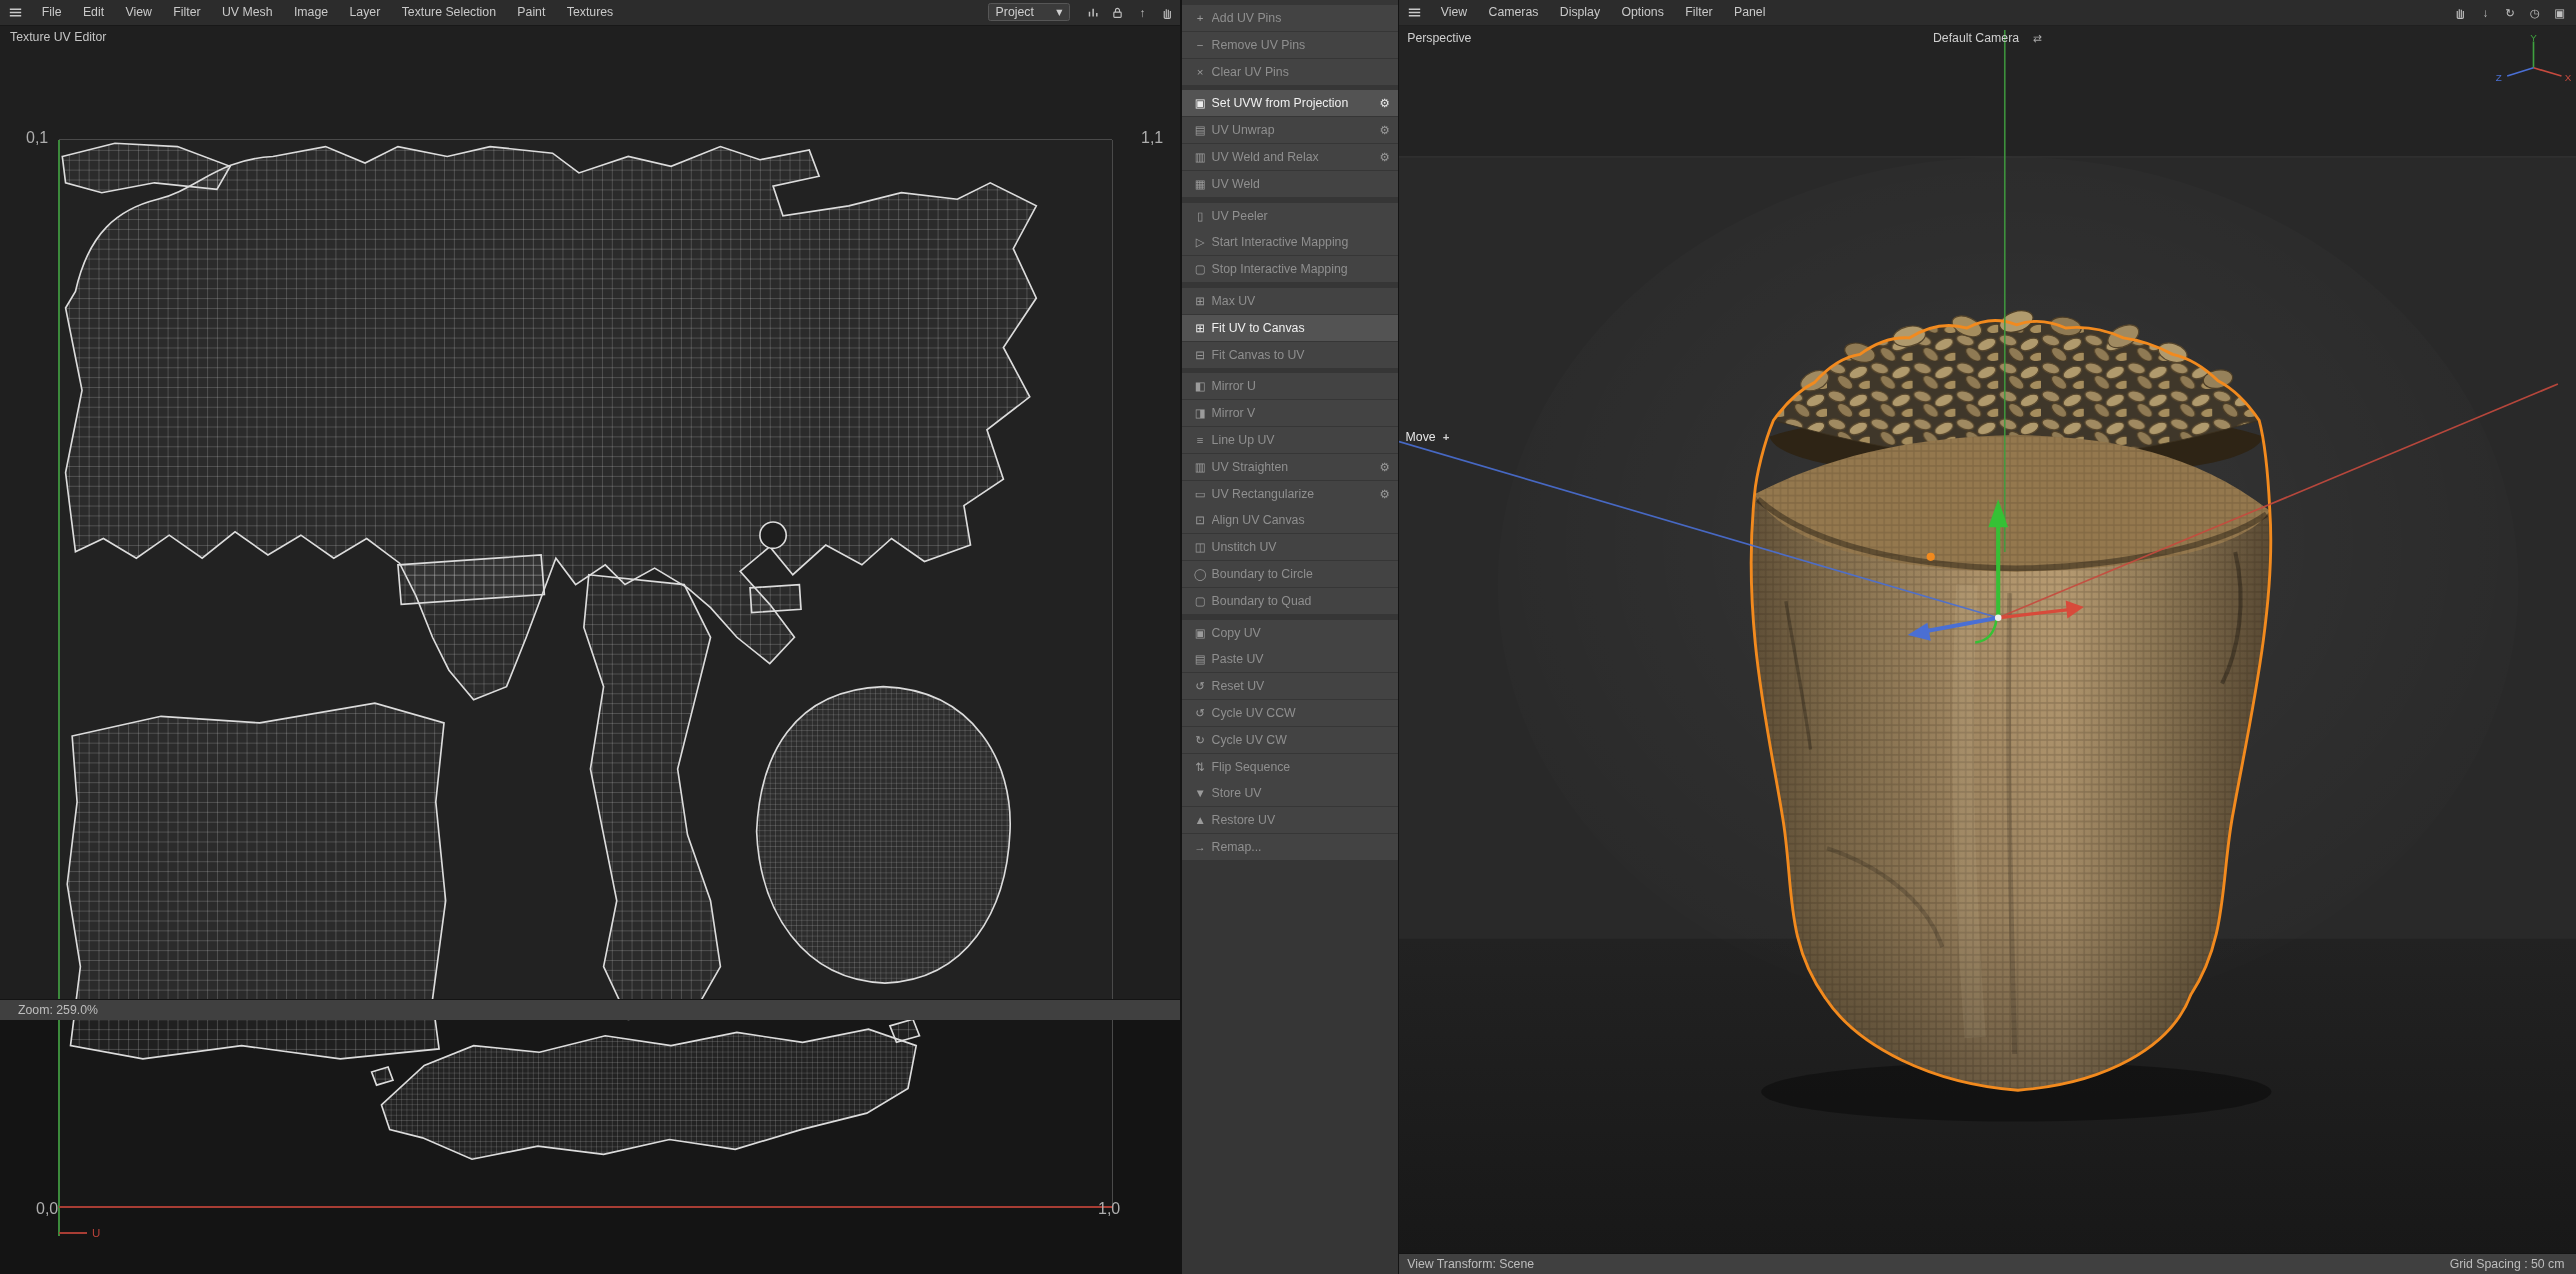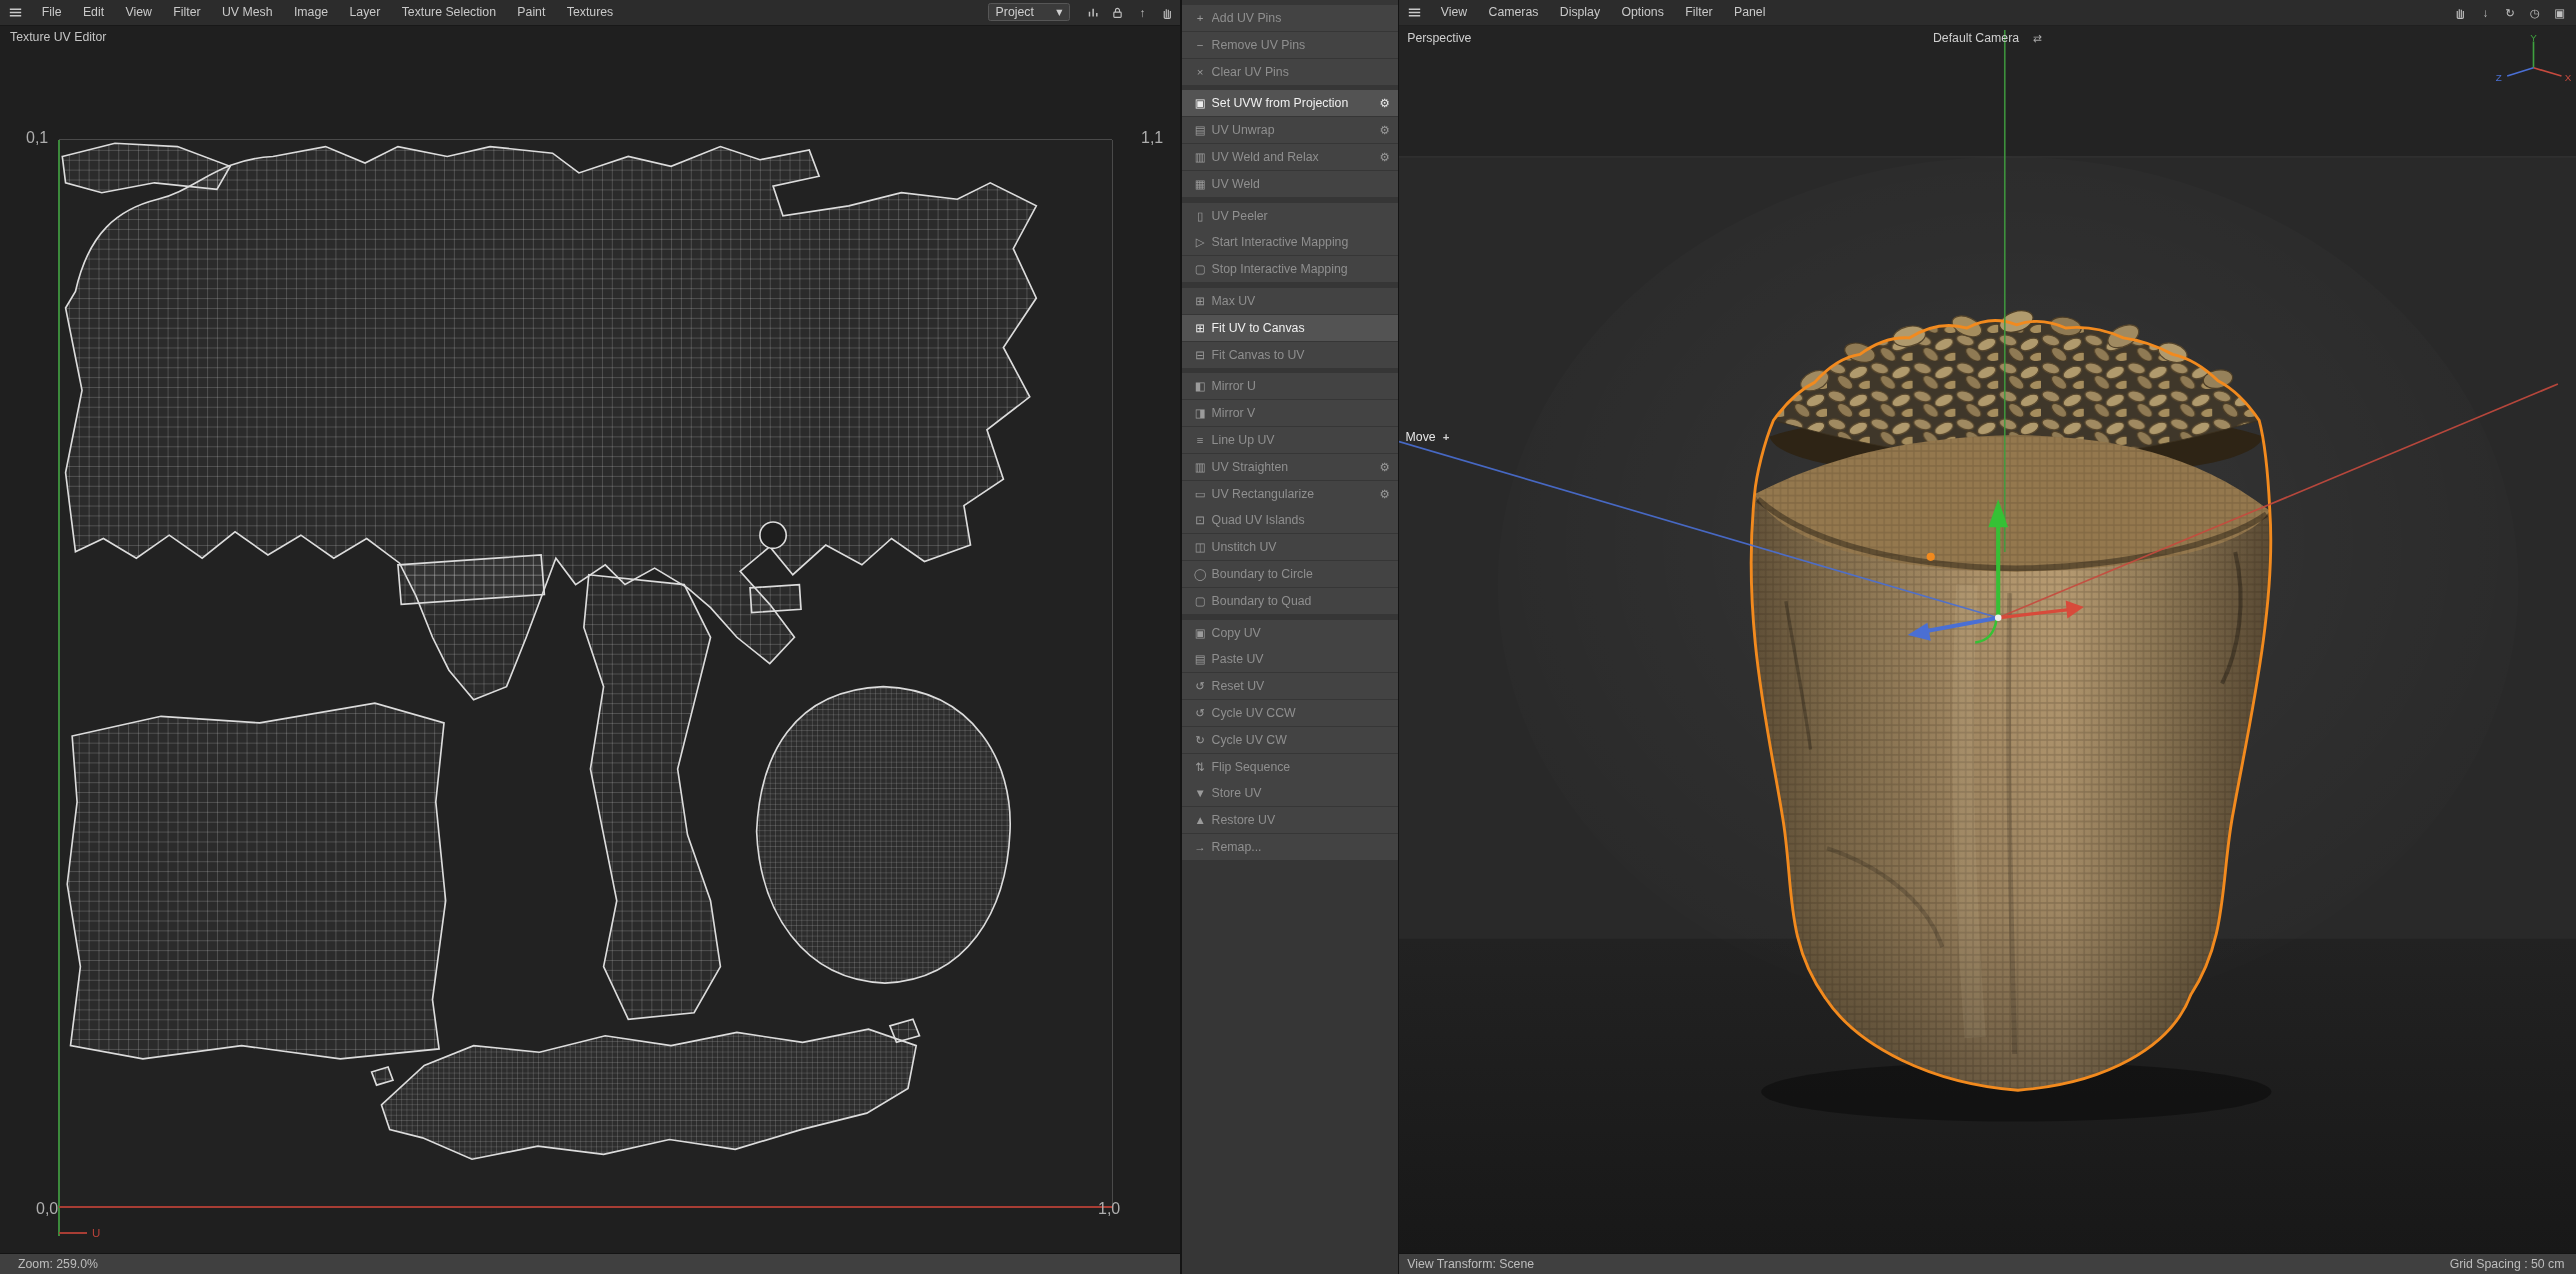--- a/index.html
+++ b/index.html
@@ -1,20 +1,20 @@
 <!DOCTYPE html>
 <html style="font-size:13px"><head>
 <meta charset="utf-8">
 <style>
   html,body{margin:0;padding:0;background:#141414;}
   #root{position:relative;width:2576px;height:1274px;overflow:hidden;
         font-family:"Liberation Sans",sans-serif;color:#c9c9c9;font-size:12.3px;
         -webkit-font-smoothing:antialiased;}
   
-  #left-pane{position:absolute;left:0;top:0;width:1180px;height:1274px;background:#1f1f1f;}
+  #left-pane{position:absolute;left:0;top:0;width:1180px;height:1020px;background:#1f1f1f;}
   #uv-commands{position:absolute;left:1182px;top:0;width:216px;height:1274px;background:#363636;box-sizing:border-box;padding-top:5px;}
   #viewport-pane{position:absolute;left:1399px;top:0;width:1177px;height:1274px;background:#272727;}
   
   .mb{position:absolute;left:0;top:0;right:0;height:25px;background:#2c2c2c;border-bottom:0.8px solid #181818;
       display:flex;align-items:center;}
   .mi{padding:0 10.7px;color:#c9c9c9;font-size:12.3px;line-height:25px;white-space:nowrap;cursor:default;}
   .hamb{padding:0 9px;display:flex;align-items:center;}
   .mbicons{position:absolute;top:0;height:25px;display:flex;align-items:center;gap:8.2px;}
   .mbic{display:inline-flex;align-items:center;justify-content:center;width:16.5px;height:16.5px;color:#c0c0c0;font-size:11.5px;}
   #project-dd{position:absolute;left:988px;top:2.5px;height:18px;width:82px;background:#3b3b3b;border:0.8px solid #565656;
@@ -236,21 +236,21 @@
         <span class="lb">UV Straighten</span>
         <span class="gear">⚙</span>
       </div>
     <div class="uvrow">
         <span class="ic">▭</span>
         <span class="lb">UV Rectangularize</span>
         <span class="gear">⚙</span>
       </div>
     <div class="uvrow">
         <span class="ic">⊡</span>
-        <span class="lb">Quad UV Islands</span>
+        <span class="lb">Align UV Canvas</span>
       </div>
     <div class="uvrow">
         <span class="ic">◫</span>
         <span class="lb">Unstitch UV</span>
       </div>
     <div class="uvrow">
         <span class="ic">◯</span>
         <span class="lb">Boundary to Circle</span>
       </div>
     <div class="uvrow">

